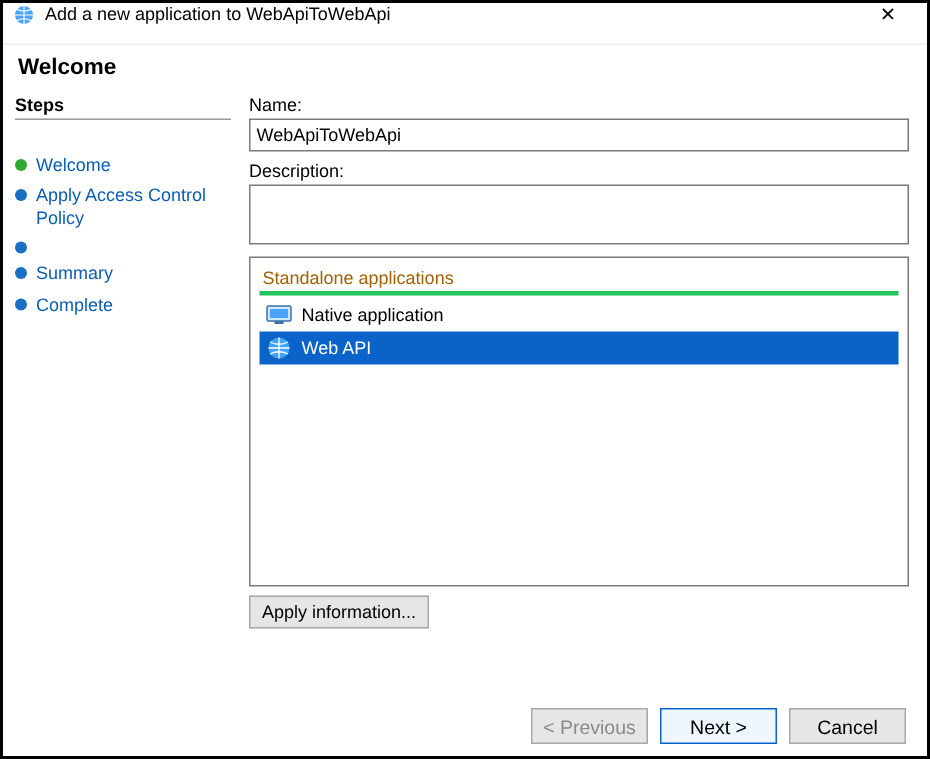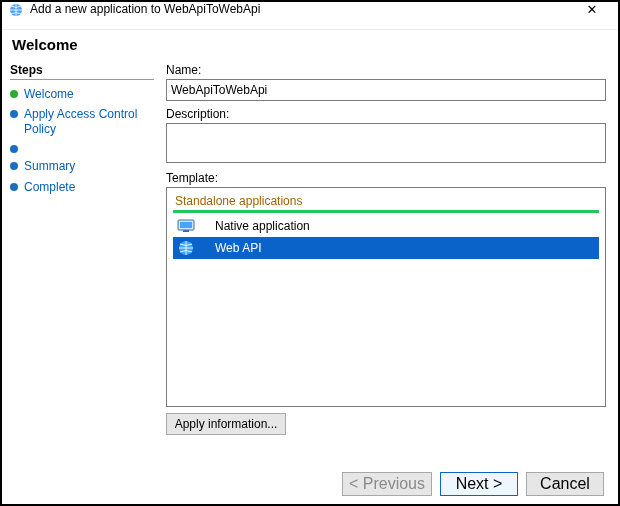--- a/index.html
+++ b/index.html
@@ -39,21 +39,21 @@
   }
   .sidebar {
     width: 160px;
     padding: 0 8px 8px 8px;
   }
   .sidebar-title {
     font-weight: bold;
     font-size: 12px;
     border-bottom: 1px solid #999;
     padding-bottom: 2px;
-    margin-bottom: 4px;
+    margin-bottom: 20px;
   }
   .step {
     display: flex;
     align-items: flex-start;
     gap: 6px;
     padding: 3px 0;
     color: #0a5fb4;
     cursor: default;
     line-height: 1.2;
   }
@@ -96,21 +96,21 @@
   }
   .group-label {
     color: #a16207;
     border-bottom: 3px solid #22c55e;
     padding: 2px 0 2px 2px;
     margin-bottom: 2px;
   }
   .tmpl-item {
     display: flex;
     align-items: center;
-    gap: 20px;
+    gap: 6px;
     padding: 2px 4px;
     cursor: default;
   }
   .tmpl-item.selected {
     background: #0a63c9;
     color: #fff;
   }
   .tmpl-icon { width: 18px; height: 18px; flex-shrink: 0; }
   .more-btn {
     margin-top: 6px;
@@ -129,21 +129,21 @@
     right: 14px;
     display: flex;
     gap: 8px;
   }
   .footer button {
     min-width: 78px;
     height: 24px;
     background: #e6e6e6;
     border: 1px solid #a8a8a8;
     font-family: inherit;
-    font-size: 16px;
+    font-size: 13px;
     cursor: default;
   }
   .footer button.disabled { color: #8a8a8a; }
   .footer button.primary { border: 1.5px solid #0a63c9; background: #eef6ff; }
 </style>
 </head>
 <body>
 
 <div class="titlebar">
   <svg class="title-icon" viewBox="0 0 16 16">
@@ -182,21 +182,20 @@
     </div>
   </div>
 
   <div class="main">
     <div class="field-label">Name:</div>
     <input class="name-input" type="text" value="WebApiToWebApi" style="">
 
     <div class="field-label" style="margin-top:6px">Description:</div>
     <div class="desc-box"></div>
 
-    <div class="field-label">Template:</div>
     <div class="template-box">
       <div class="group-label">Standalone applications</div>
 
       <div class="tmpl-item">
         <svg class="tmpl-icon" viewBox="0 0 18 18">
           <rect x="1" y="3" width="16" height="10" rx="1" fill="#cfe6ff" stroke="#3a6fa8"></rect>
           <rect x="3" y="5" width="12" height="6" fill="#4aa3ff"></rect>
           <rect x="6" y="13" width="6" height="2" fill="#3a6fa8"></rect>
         </svg>
         <span>Native application</span>

